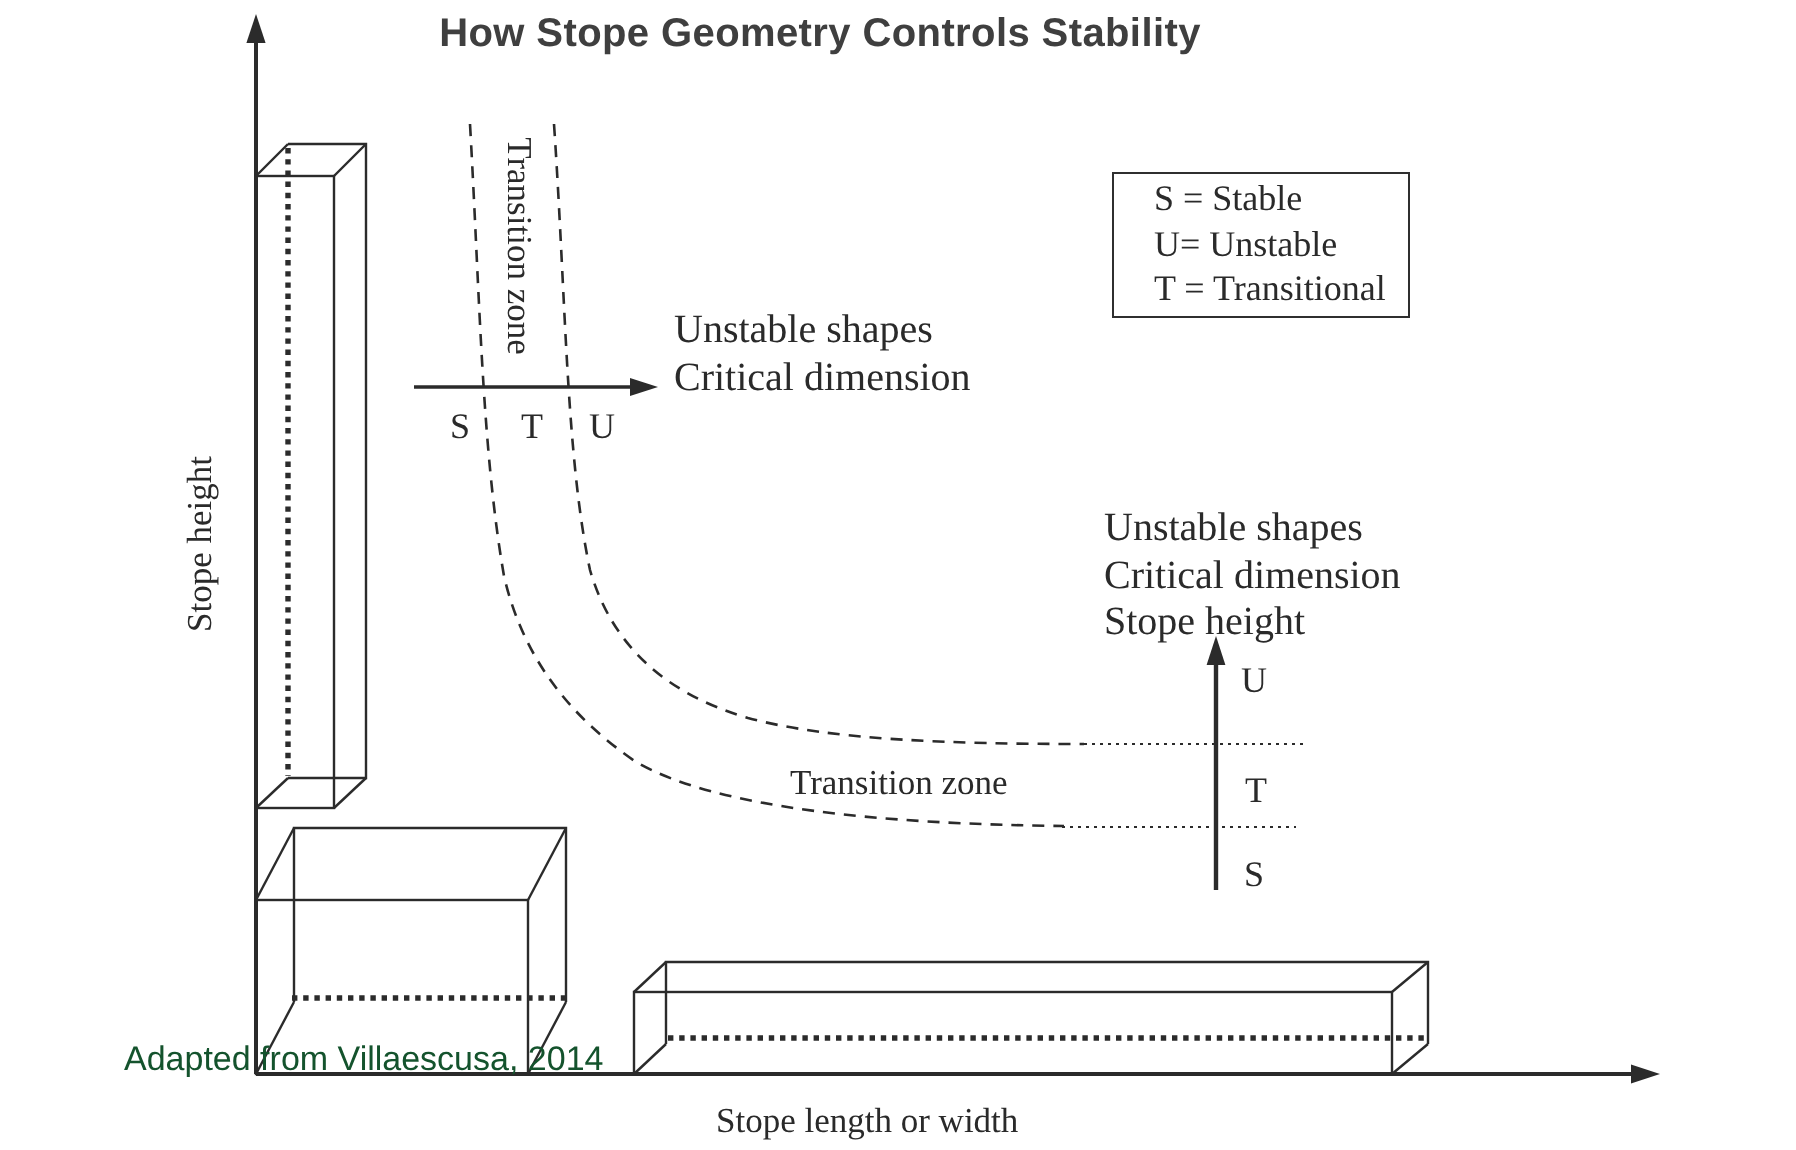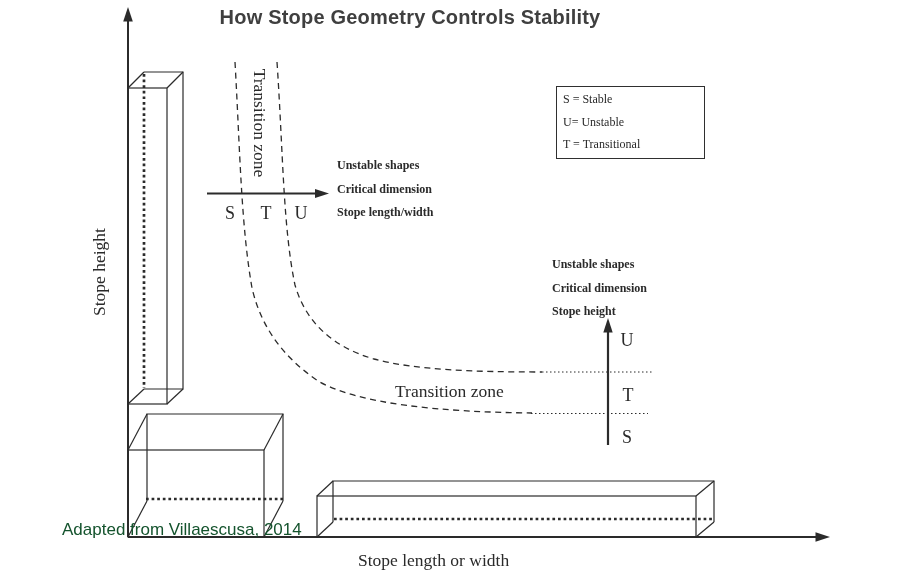--- a/index.html
+++ b/index.html
@@ -35,30 +35,30 @@
   .x-axis-label{
     left:358px;top:549px;width:200px;
     text-align:left;font-size:17.5px;
   }
   .tz-vertical{
     left:259px;top:123px;
     transform:translate(-50%,-50%) rotate(90deg);
     font-size:17.5px;
   }
   .tz-horizontal{left:395px;top:380px;font-size:17.5px;}
-  .anno{font-size:12px;font-weight:bold;}
+  .anno{font-size:20px;}
   .anno-length{left:337px;top:154px;}
   .anno-height{left:552px;top:253px;}
   .legend{
     left:556px;top:86px;
     width:149px;height:73px;
     border:1.6px solid #2f2f2f;
     box-sizing:border-box;
-    padding:1px 0 0 6px;
-    font-size:12px;line-height:22.5px;
+    padding:1px 0 0 20px;
+    font-size:18px;line-height:22.5px;
   }
   .tick{
     font-size:18px;
     transform:translateX(-50%);
   }
   .caption{
     left:62px;top:520px;
     font-family:"Liberation Sans","DejaVu Sans",sans-serif;
     font-size:17px;
     color:#14532d;
@@ -138,21 +138,20 @@
 
   <div class="abs serif x-axis-label">Stope length or width</div>
 
   <div class="abs serif tz-vertical">Transition zone</div>
 
   <div class="abs serif tz-horizontal">Transition zone</div>
 
   <div class="abs serif anno anno-length">
     <div>Unstable shapes</div>
     <div>Critical dimension</div>
-    <div>Stope length/width</div>
   </div>
 
   <div class="abs serif anno anno-height">
     <div>Unstable shapes</div>
     <div>Critical dimension</div>
     <div>Stope height</div>
   </div>
 
   <div class="abs serif legend">
     <div>S = Stable</div>

